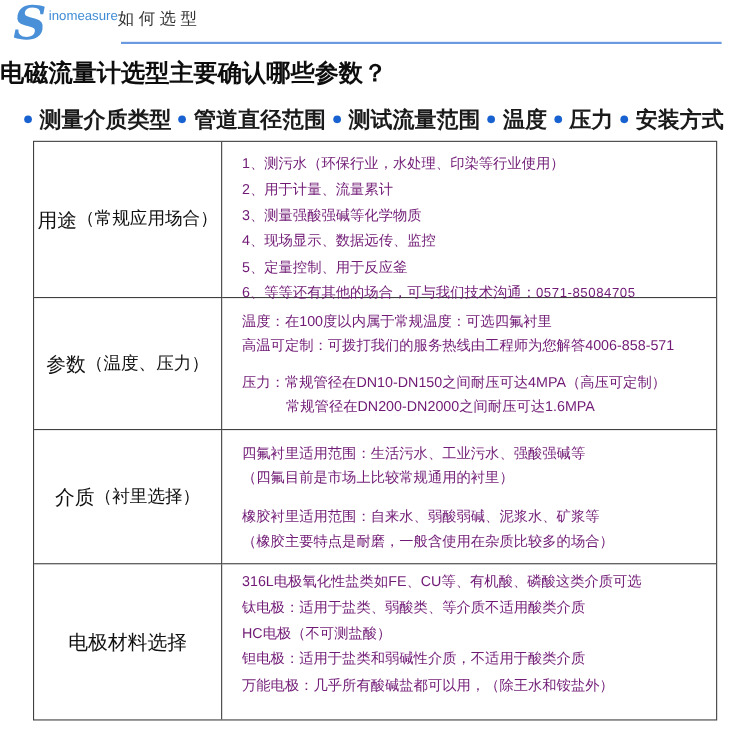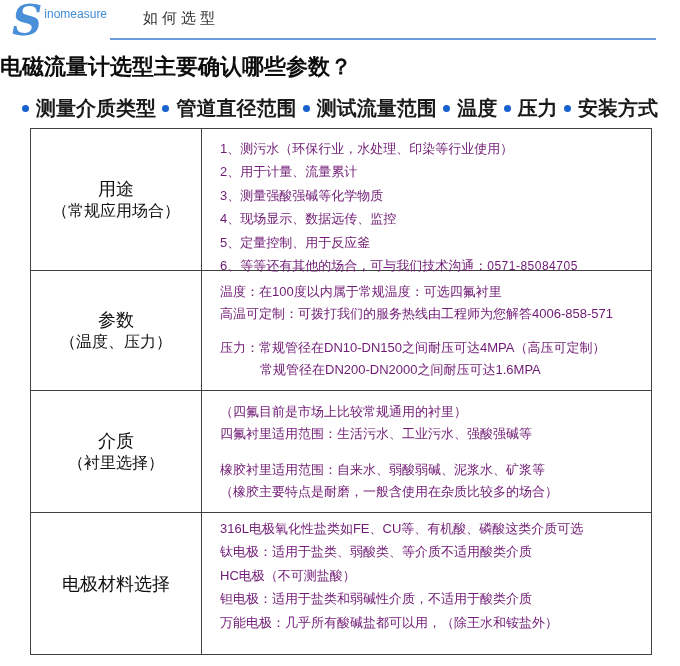--- a/index.html
+++ b/index.html
@@ -7,42 +7,42 @@
   body { width:680px; height:666px; font-family:"Liberation Sans", sans-serif; color:#1a1a1a; }
   .page { position:relative; width:680px; height:666px; background:#ffffff; overflow:hidden; }
 
   
   .logo { position:absolute; top:3px; left:12px; display:flex; align-items:flex-start; }
   .logo-s { font-family:"DejaVu Serif", serif; font-style:italic; font-weight:bold;
             font-size:42px; line-height:36px; color:#4a90d9; margin-right:2px; }
   .logo-text { display:flex; flex-direction:row; padding-top:5px; }
   .logo-brand { color:#3f8cd5; font-size:12px; line-height:13px; }
   .logo-tagline { color:#333333; font-size:15px; line-height:20px; letter-spacing:4px;
-                  font-family:"Liberation Serif", serif;margin-left:36px; }
+                  font-family:"Liberation Serif", serif; }
   .header-line { position:absolute; top:38px; left:110px; width:546px; height:2px; background:#6c9ae0; }
 
   
   .title { position:absolute; top:52px; left:0; width:680px; text-align:left;
            font-family:"Liberation Serif", serif; font-size:22px; font-weight:600; color:#0d0d0d; }
 
   
   .bullets { position:absolute; top:95px; left:22px; width:636px;
              display:flex; justify-content:space-between; align-items:center; }
   .bullet-item { display:flex; align-items:center; font-size:20px; font-weight:600; color:#1a1a1a; }
   .bullet-dot { width:7px; height:7px; border-radius:50%; background:#1761d0;
                 display:inline-block; margin-right:7px; flex:0 0 auto; }
 
   
   .spec-table { position:absolute; top:128px; left:30px; width:622px; height:527px;
                 border:1px solid #404040; display:grid;
                 grid-template-columns:171px 1fr;
                 grid-template-rows:142px 120px 122px auto; }
   .cell { border-bottom:1px solid #404040; }
   .cell.last { border-bottom:none; }
-  .cell-label { border-right:1px solid #404040; display:flex; flex-direction:column;
+  .cell-label { border-right:1px solid #404040; display:flex; flex-direction:row;
                 align-items:center; justify-content:center; text-align:center;
                 font-family:"Liberation Serif", serif; color:#111111; }
   .label-main { font-size:18px; }
   .label-note { font-size:16px; }
   .cell-content { padding:6px 8px 0 18px; font-size:13px; color:#701a75; }
   .line { line-height:23.4px; white-space:nowrap; }
   .line.lh22 { line-height:22px; }
   .gap12 { height:12px; }
   .gap14 { height:14px; }
   .indent { margin-left:40px; }
@@ -121,22 +121,22 @@
       <div class="gap12"></div>
       <div class="line lh22">压力：常规管径在DN10-DN150之间耐压可达4MPA（高压可定制）</div>
       <div class="line lh22 indent">常规管径在DN200-DN2000之间耐压可达1.6MPA</div>
     </div>
 
     <div class="cell cell-label">
       <span class="label-main">介质</span>
         <span class="label-note">（衬里选择）</span>
     </div>
     <div class="cell cell-content pt10">
+      <div class="line lh22">四氟衬里适用范围：生活污水、工业污水、强酸强碱等</div>
       <div class="line lh22">（四氟目前是市场上比较常规通用的衬里）</div>
-      <div class="line lh22">四氟衬里适用范围：生活污水、工业污水、强酸强碱等</div>
       <div class="gap14"></div>
       <div class="line lh22">橡胶衬里适用范围：自来水、弱酸弱碱、泥浆水、矿浆等</div>
       <div class="line lh22">（橡胶主要特点是耐磨，一般含使用在杂质比较多的场合）</div>
     </div>
 
     <div class="cell last cell-label">
       <span class="label-main">电极材料选择</span>
         <span class="label-note"></span>
     </div>
     <div class="cell last cell-content pt4">

